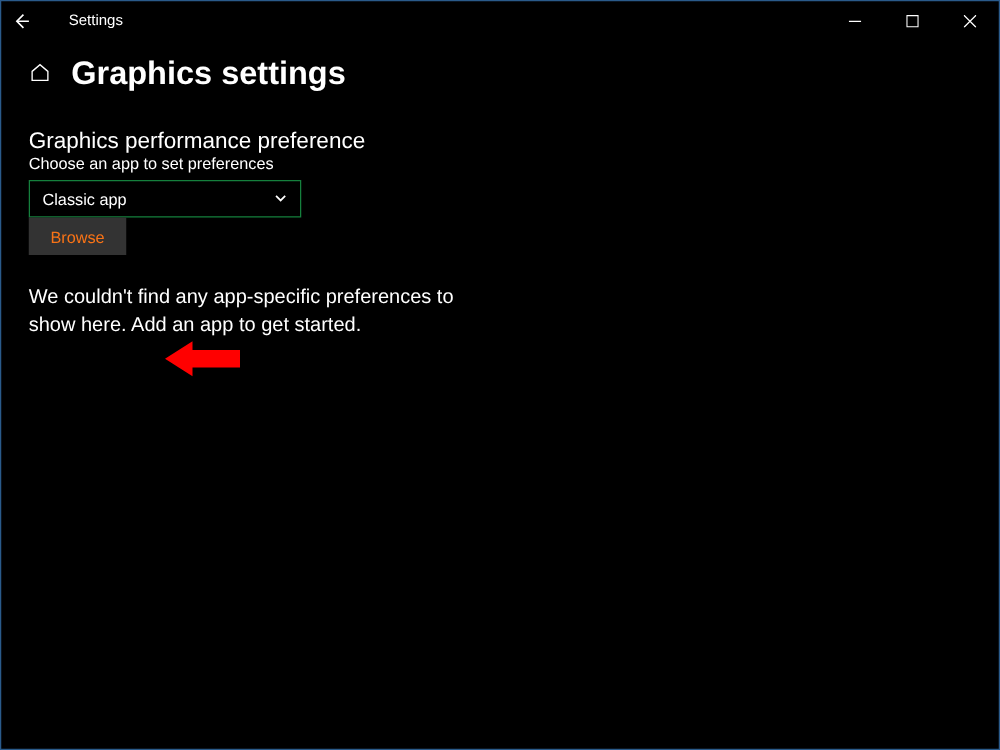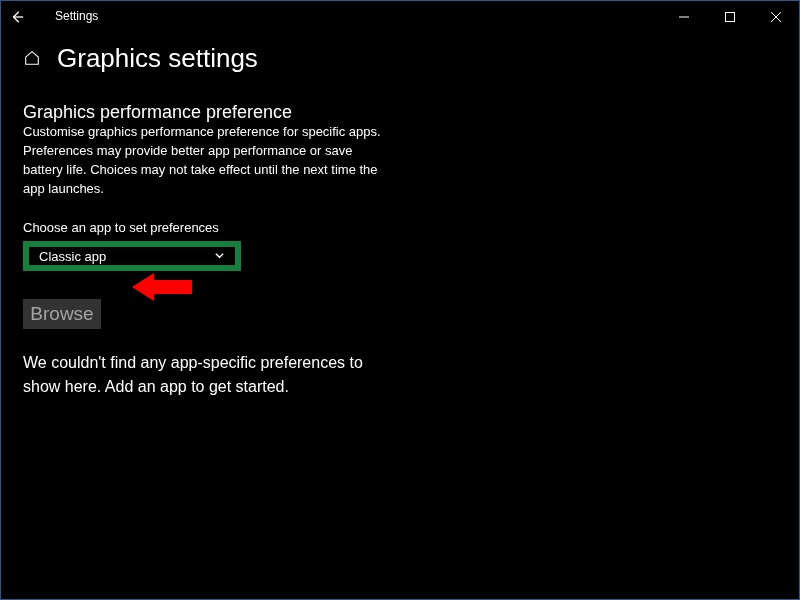--- a/index.html
+++ b/index.html
@@ -83,21 +83,21 @@
     }
     .home-icon svg {
       width: 18px;
       height: 18px;
       stroke: #ffffff;
       stroke-width: 1.2;
       fill: none;
     }
     .page-title {
       font-size: 26px;
-      font-weight: 400;
+      font-weight: 700;
       color: #ffffff;
     }
     .section-heading {
       font-size: 18px;
       font-weight: 400;
       color: #ffffff;
     }
     .description {
       font-size: 13px;
       line-height: 1.45;
@@ -107,44 +107,44 @@
     }
     .choose-label {
       font-size: 13px;
       color: #ffffff;
       margin-bottom: 6px;
     }
     .dropdown {
       width: 218px;
       height: 30px;
       background: #000000;
-      border: 6px solid #15803d;
+      border: 1px solid #15803d;
       color: #ffffff;
       display: flex;
       align-items: center;
       justify-content: space-between;
       padding: 0 10px;
       font-size: 13px;
       cursor: pointer;
-      margin-bottom: 28px;
+      margin-bottom: 0;
     }
     .dropdown-chevron svg {
       width: 11px;
       height: 11px;
       stroke: #ffffff;
       stroke-width: 1.5;
       fill: none;
     }
     .browse-button {
       width: 78px;
       height: 30px;
       background: #333333;
       border: none;
-      color: #a3a3a3;
-      font-size: 19px;
+      color: #f97316;
+      font-size: 13px;
       cursor: pointer;
       text-align: center;
       margin-bottom: 22px;
     }
     .empty-message {
       font-size: 16px;
       line-height: 1.45;
       color: #ffffff;
       max-width: 370px;
     }
@@ -194,21 +194,20 @@
     <div class="home-icon">
       <svg viewBox="0 0 20 20">
         <path d="M3 9 L10 3 L17 9 L17 17 L3 17 Z"></path>
       </svg>
     </div>
     <h1 class="page-title">Graphics settings</h1>
   </div>
 
   <h2 class="section-heading">Graphics performance preference</h2>
 
-  <p class="description">Customise graphics performance preference for specific apps. Preferences may provide better app performance or save battery life. Choices may not take effect until the next time the app launches.</p>
 
   <div class="choose-label">Choose an app to set preferences</div>
 
   <div class="dropdown">
     <span>Classic app</span>
     <span class="dropdown-chevron">
       <svg viewBox="0 0 12 12">
         <path d="M2 4 L6 8 L10 4"></path>
       </svg>
     </span>

